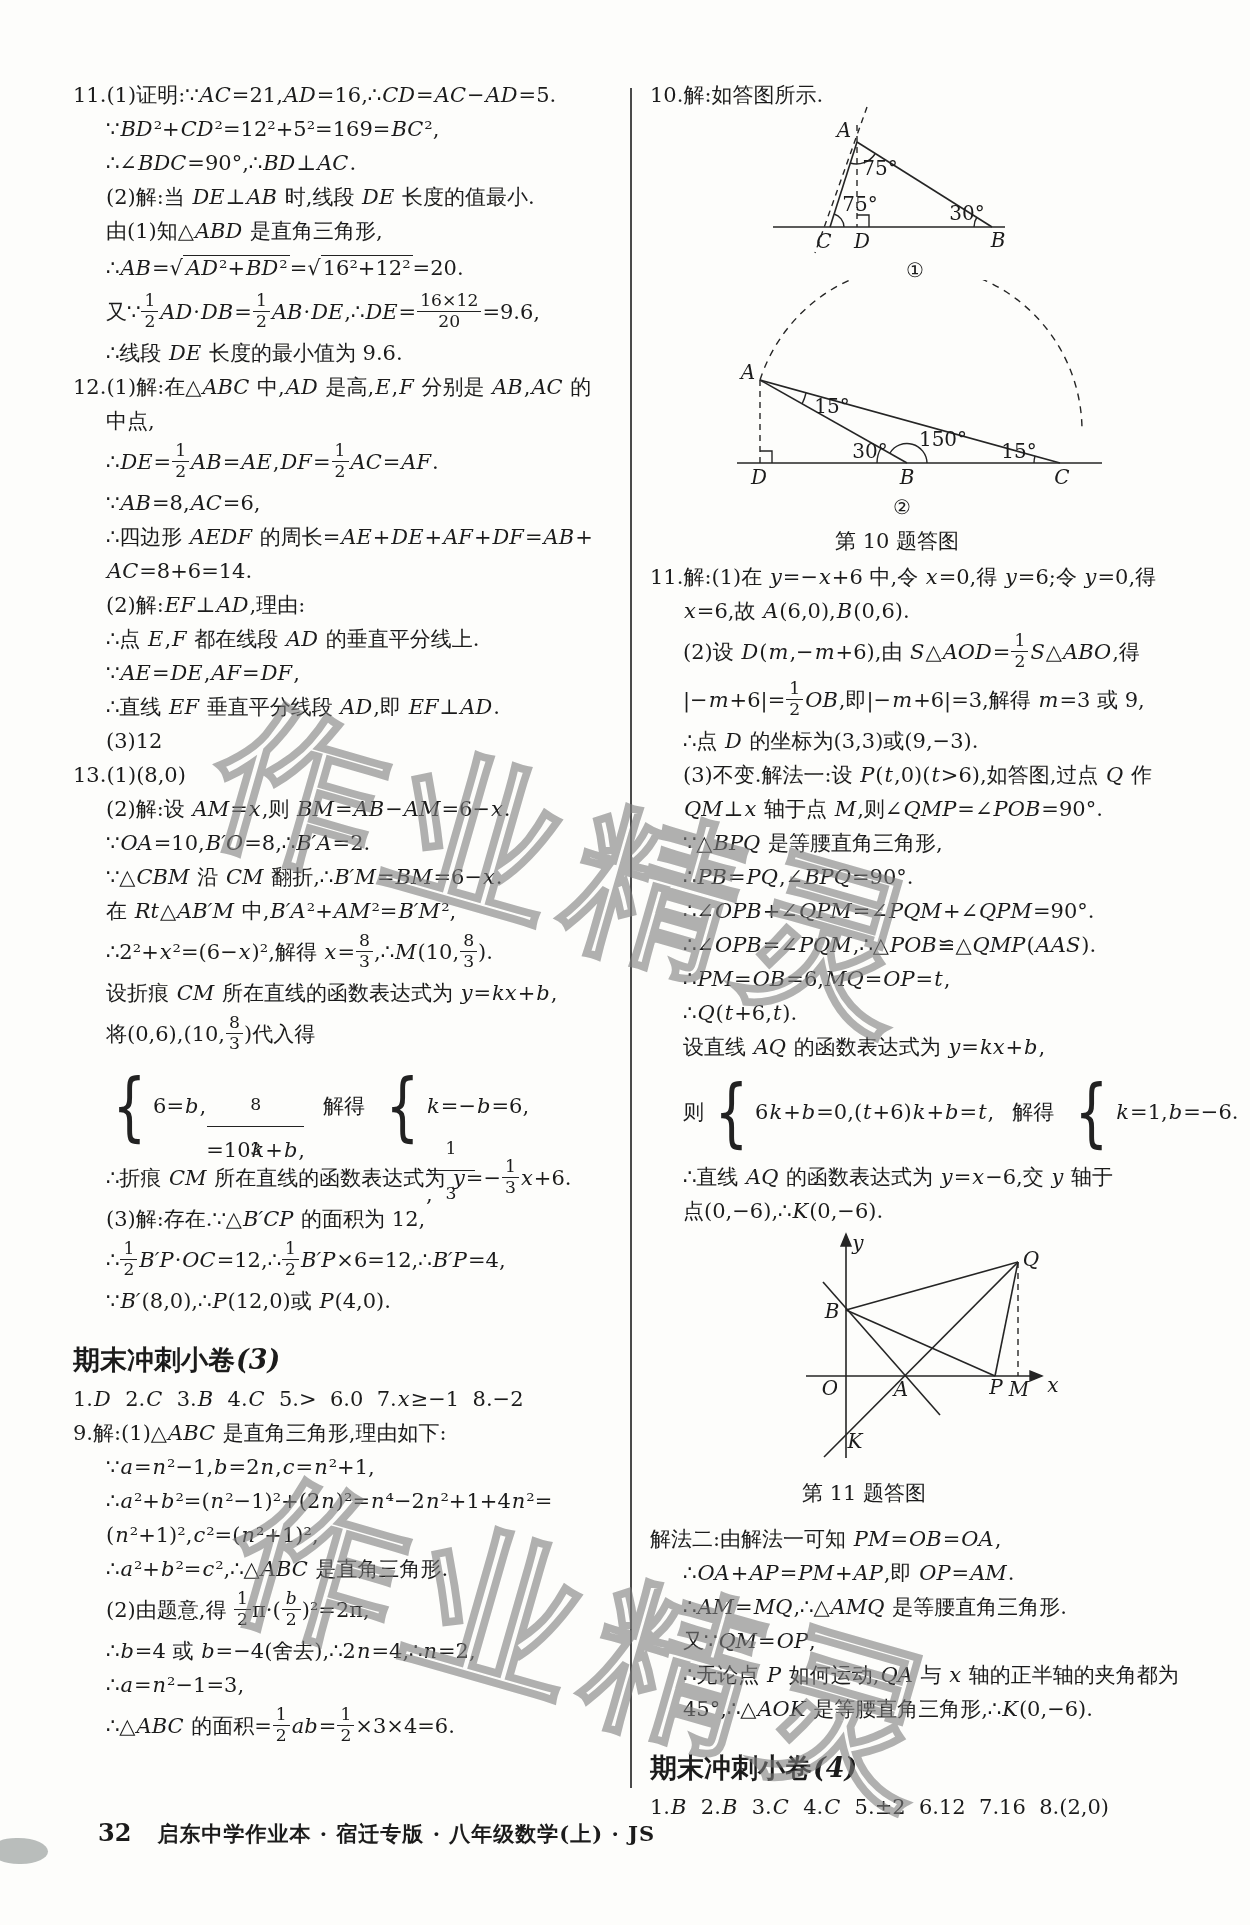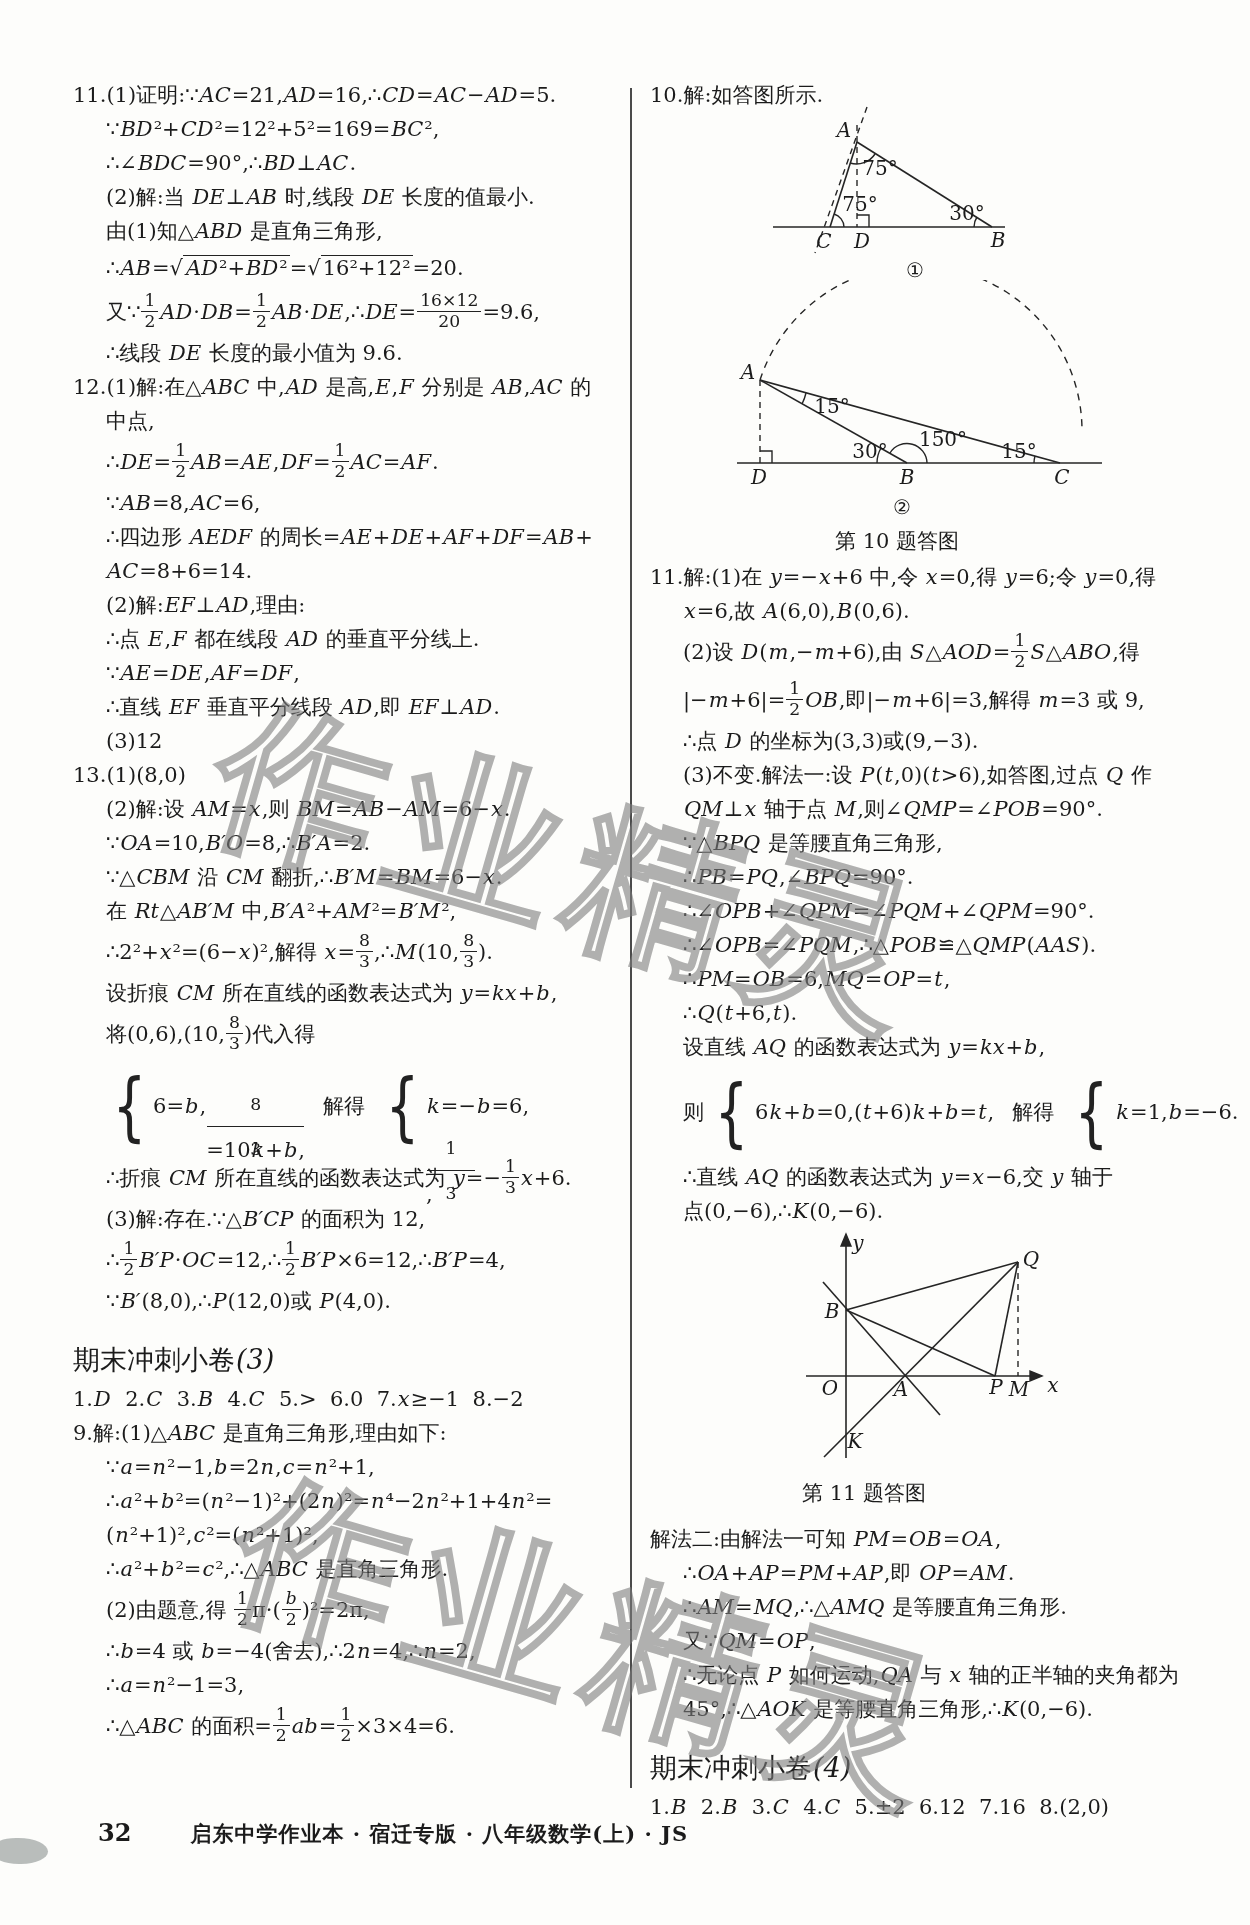--- a/index.html
+++ b/index.html
@@ -14,37 +14,37 @@
   .hf{height:48px;line-height:48px;}
   .ind{padding-left:33px;}
   .ln i, .svgt.it{font-style:italic;}
   i{padding:0 1px;}
   .fr{display:inline-flex;flex-direction:column;text-align:center;vertical-align:middle;
       line-height:1.15;font-size:.82em;position:relative;top:-2px;margin:0 1px;}
   .fr .fn{border-bottom:1.4px solid #222;padding:0 3px;}
   .fr .fd{padding:0 3px;}
   .sq{white-space:nowrap;}
   .sqb{border-top:1.4px solid #222;padding:0 2px;}
-  .head{margin-top:20px;height:44px;line-height:44px;font-size:27px;font-weight:normal;white-space:pre;}
+  .head{margin-top:20px;height:44px;line-height:44px;font-size:27px;font-weight:bold;white-space:pre;}
   .head i{font-style:italic;}
   .sys{display:flex;align-items:center;height:96px;font-size:21px;white-space:pre;}
   .sys .br{font-size:74px;line-height:1;font-weight:400;transform:scaleX(.72);
            font-family:"DejaVu Sans",sans-serif;color:#222;}
   .sys .stack{display:inline-flex;flex-direction:row;}
   .sys .stack span{height:44px;line-height:44px;display:block;}
   .sys .mid{margin:0 14px 0 18px;}
   .sys .syspre{margin-right:4px;}
   .caption{position:absolute;width:220px;text-align:left;font-size:21px;height:30px;line-height:30px;}
   .figsvg{position:absolute;}
   .svgt{font-size:20px;fill:#1b1b1b;font-family:"DejaVu Serif",serif;}
   .divider{position:absolute;width:1.5px;background:#4a4a4a;}
   .wm{position:absolute;font-size:168px;font-weight:bold;letter-spacing:16px;white-space:nowrap;
       color:transparent;-webkit-text-stroke:2.5px rgba(125,125,125,.8);
       font-family:"DejaVu Sans",sans-serif;pointer-events:none;opacity:.75;}
-  .footer{position:absolute;left:98px;top:1818px;display:flex;align-items:baseline;font-weight:600;gap:33px;}
+  .footer{position:absolute;left:98px;top:1818px;display:flex;align-items:baseline;font-weight:600;}
   .footer .pgnum{font-size:24px;font-weight:bold;margin-right:26px;}
   .footer .ftext{font-size:21px;letter-spacing:1px;}
   .smudge{position:absolute;left:-8px;top:1838px;width:56px;height:26px;background:#a8acab;
           border-radius:45% 55% 50% 50%;opacity:.8;}
 </style>
 </head>
 <body>
 
 <div class="divider" style="left:630px;top:88px;height:1700px;"></div>
 

